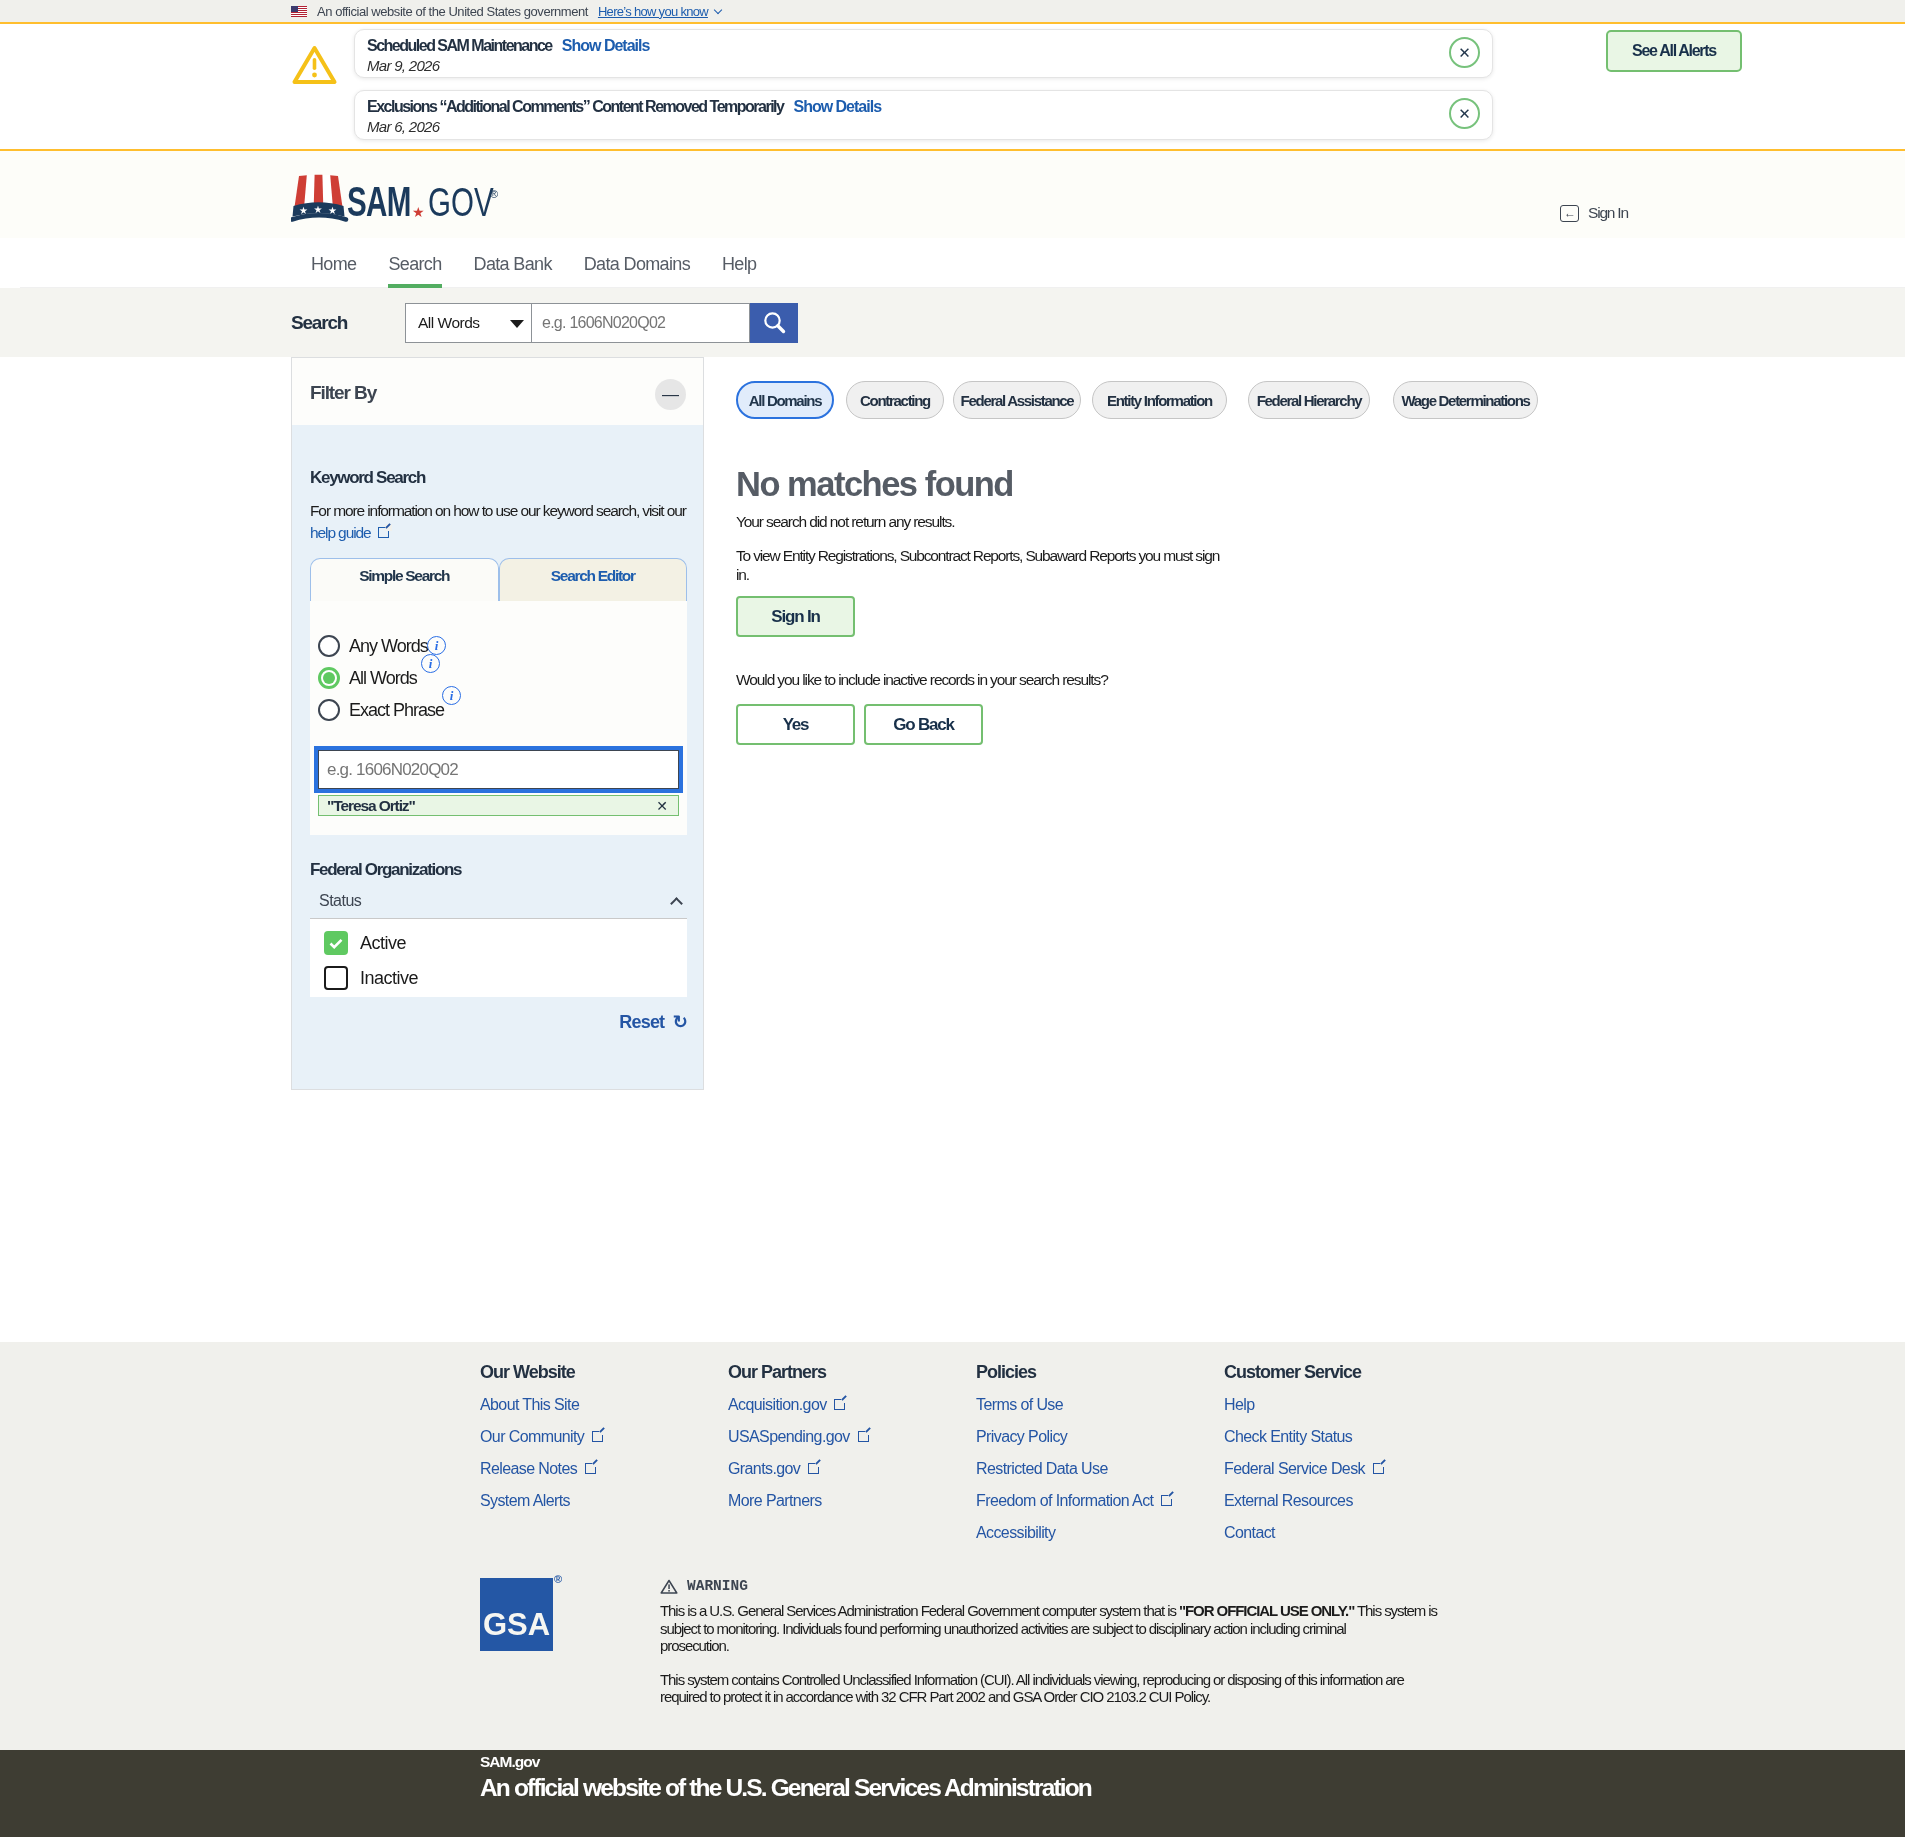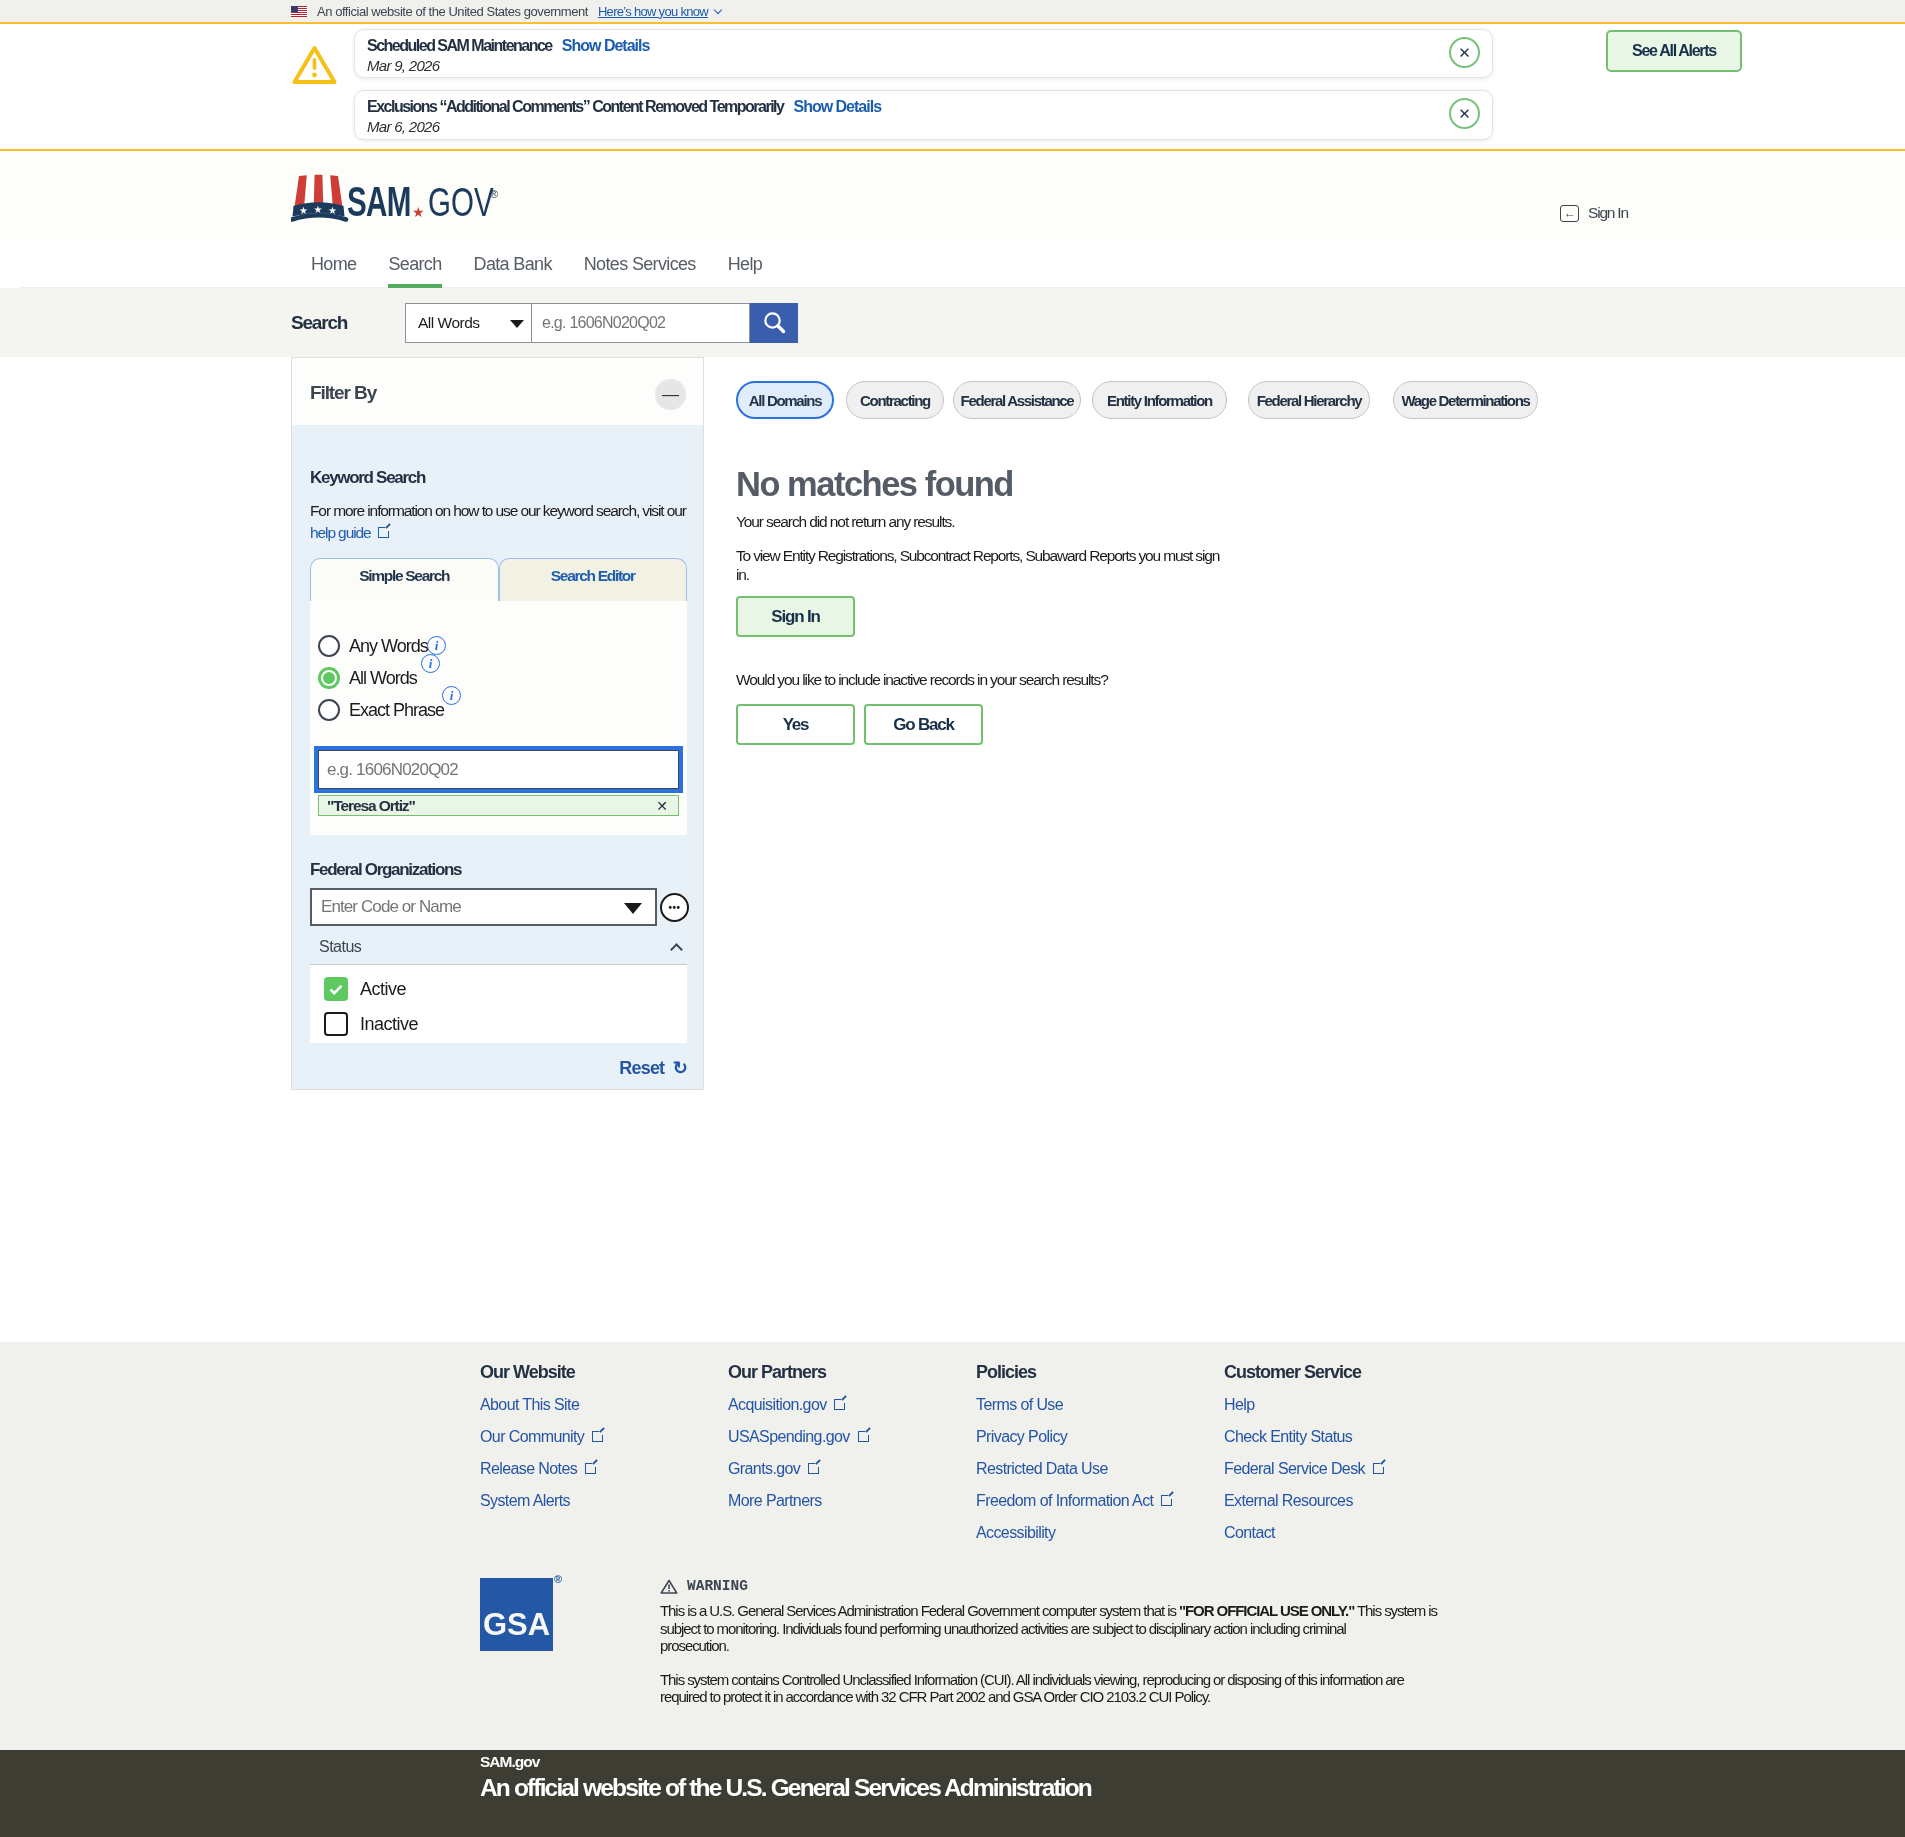--- a/index.html
+++ b/index.html
@@ -187,21 +187,21 @@
     </svg>
   </div>
   <div class="signin"><span class="ic">←</span> Sign In</div>
 </div>
 
 <div class="nav">
   <div class="inner">
     <a href="#">Home</a>
     <a href="#" class="active">Search</a>
     <a href="#">Data Bank</a>
-    <a href="#">Notes Services</a>
+    <a href="#">Data Domains</a>
     <a href="#">Help</a>
   </div>
 </div>
 
 <div class="search-strip">
   <div class="lbl">Search</div>
   <div class="sel">All Words<span class="tri"></span></div>
   <input type="text" placeholder="e.g. 1606N020Q02" style="">
   <button class="sbtn">
     <svg width="25" height="25" viewBox="0 0 25 25">
@@ -242,24 +242,20 @@
               <span class="info" style="position:absolute;left:124px;top:-13px;">i</span>
             </div>
           <input class="kw-input" type="text" placeholder="e.g. 1606N020Q02" style="">
           <div class="chip">
               <b>"Teresa Ortiz"</b>
               <span class="x">✕</span>
             </div>
         </div>
         <div class="fed-org">
           <h3>Federal Organizations</h3>
-          <div class="org-row">
-            <div class="org-sel">Enter Code or Name<span class="tri"></span></div>
-            <div class="dots-btn">•••</div>
-          </div>
         </div>
         <div class="status-hdr">
             <span>Status</span>
             <span class="chev-up"></span>
           </div>
         <div class="status-box">
           <div class="cb-row">
               <span class="cb on">
                 <svg width="14" height="11" viewBox="0 0 14 11">
                   <path d="M1.5 5.5 L5.2 9.2 L12.5 1.8" stroke="#fff" stroke-width="2.6" fill="none"></path>

